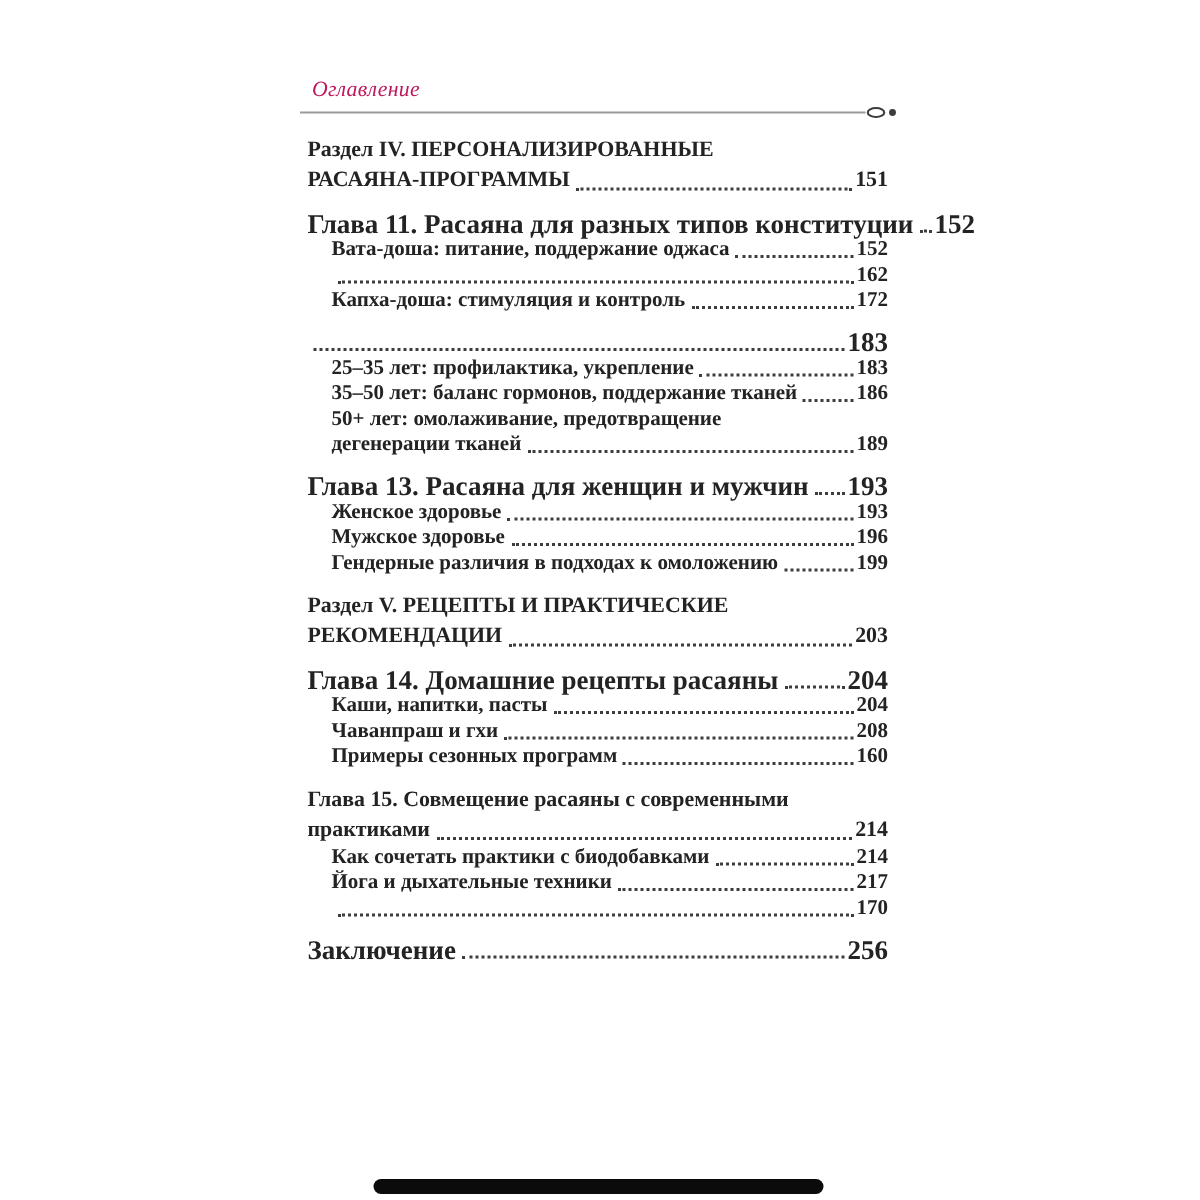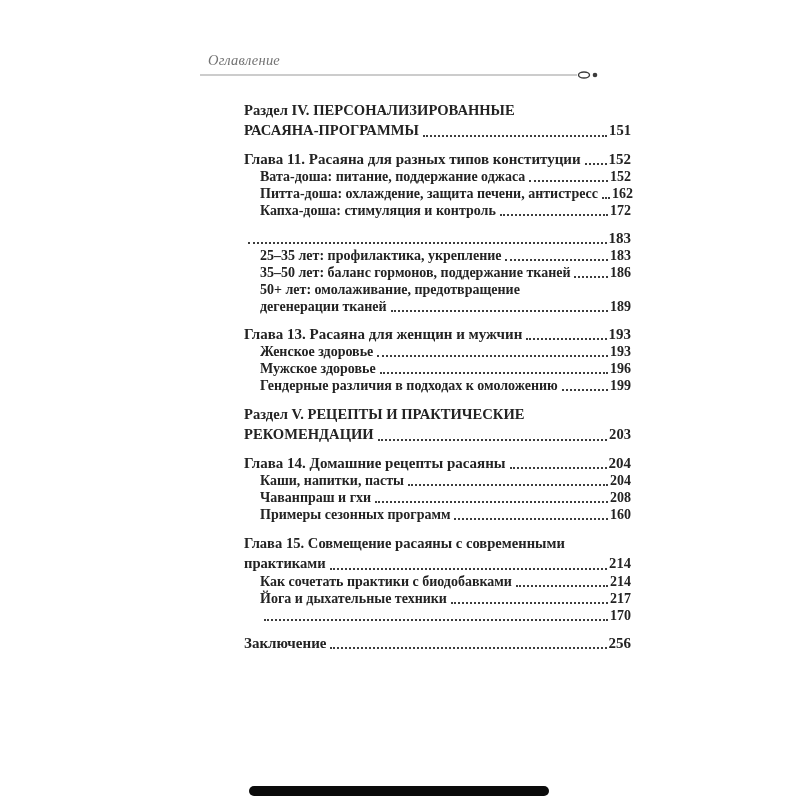--- a/index.html
+++ b/index.html
@@ -7,42 +7,42 @@
     width:800px;height:800px;position:relative;overflow:hidden;
     background:#ffffff;
     font-family:"Liberation Serif","DejaVu Serif",serif;
     color:#232323;
   }
   .page{position:absolute;inset:0;background:#ffffff;}
 
   
   .runhead-title{
     position:absolute;left:208px;top:52px;
-    font-style:italic;font-size:14.5px;color:#737373;letter-spacing:.2px;
+    font-style:italic;font-size:14.5px;color:#be185d;letter-spacing:.2px;
   }
   .rule-svg{position:absolute;left:200px;top:69px;}
 
   
   .toc{
-    position:absolute;left:205px;top:100px;width:387px;
-    font-size:14px;line-height:17px;margin-left:39px;
+    position:absolute;left:205px;top:90px;width:387px;
+    font-size:14px;line-height:17px;
   }
   .entry{margin:0;}
   .entry + .entry{margin-top:10px;}
 
   .row{display:flex;align-items:flex-end;}
   .row .t{white-space:nowrap;}
   .row .pg{white-space:nowrap;}
   .leader{
     flex:1 1 auto;min-width:8px;
     border-bottom:2px dotted #3d3d3d;
     margin:0 2px 3px 4px;
   }
   .row.mainline{font-weight:bold;font-size:14.6px;line-height:20px;}
-  .row.chline{font-weight:bold;font-size:15px;line-height:18px;justify-content:flex-end;}
+  .row.chline{font-weight:bold;font-size:18px;line-height:18px;}
   .row.sub{padding-left:16px;font-weight:bold;line-height:17px;}
 
   
   .bottom-bar{
     position:absolute;left:249px;top:786px;width:300px;height:10px;
     border-radius:5px;background:#0b0b0b;
   }
 </style>
 </head>
 <body>
@@ -75,21 +75,20 @@
         <span class="t">Глава 11. Расаяна для разных типов конституции</span>
         <span class="leader"></span>
         <span class="pg">152</span>
       </div>
       <div class="row sub">
         <span class="t">Вата-доша: питание, поддержание оджаса</span>
         <span class="leader"></span>
         <span class="pg">152</span>
       </div>
       <div class="row sub">
-        <span class="t">Питта-доша: охлаждение, защита печени, антистресс</span>
         <span class="leader"></span>
         <span class="pg">162</span>
       </div>
       <div class="row sub">
         <span class="t">Капха-доша: стимуляция и контроль</span>
         <span class="leader"></span>
         <span class="pg">172</span>
       </div>
     </div>
 

